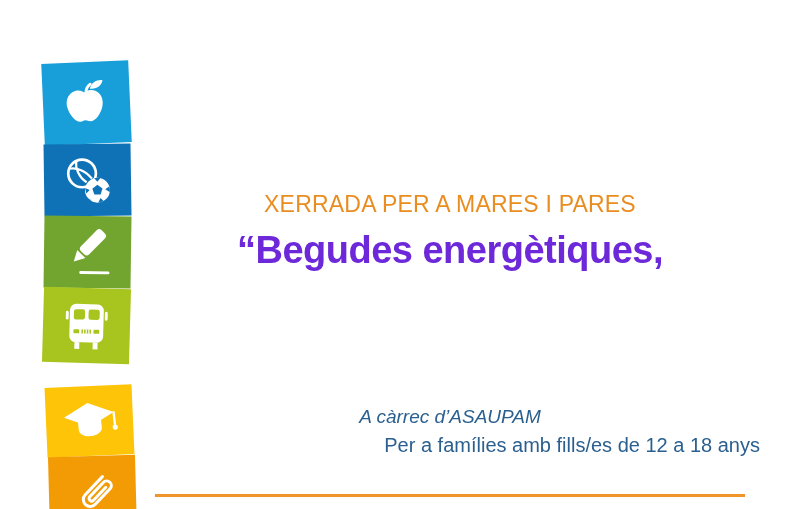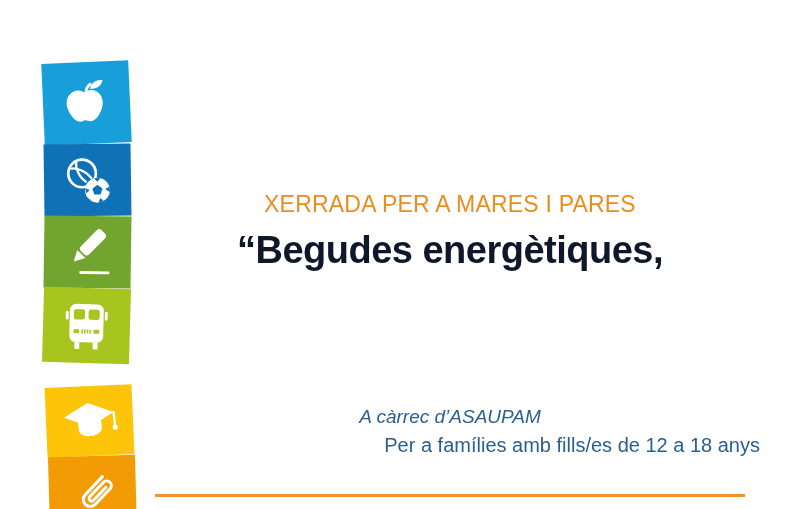--- a/index.html
+++ b/index.html
@@ -116,21 +116,21 @@
           <path d="M25.5 9 V37 a7.8 7.8 0 0 0 15.6 0 V13 a5.2 5.2 0 0 0 -10.4 0 V35 a2.9 2.9 0 0 0 5.8 0 V15" fill="none" stroke="#fff" stroke-width="3.4" stroke-linecap="round"></path>
         </g>
       </svg>
     </div>
 
   </div>
 
 
   <div class="txt talk-label" style="color: rgb(233, 141, 32);">XERRADA PER A MARES I PARES</div>
 
-  <div class="txt headline" style="color: #0f172a;">
+  <div class="txt headline" style="color: #6d28d9;">
     <div>“Begudes energètiques,</div>
   </div>
 
   <div class="txt speaker" style="color: rgb(42, 95, 143); font-style: italic;">A càrrec d’ASAUPAM</div>
 
   <div class="txt audience" style="color: rgb(42, 95, 143);">Per a famílies amb fills/es de 12 a 18 anys</div>
 
   <hr class="divider" style="border-top-color: rgb(240, 149, 44);">
 
 </div>

